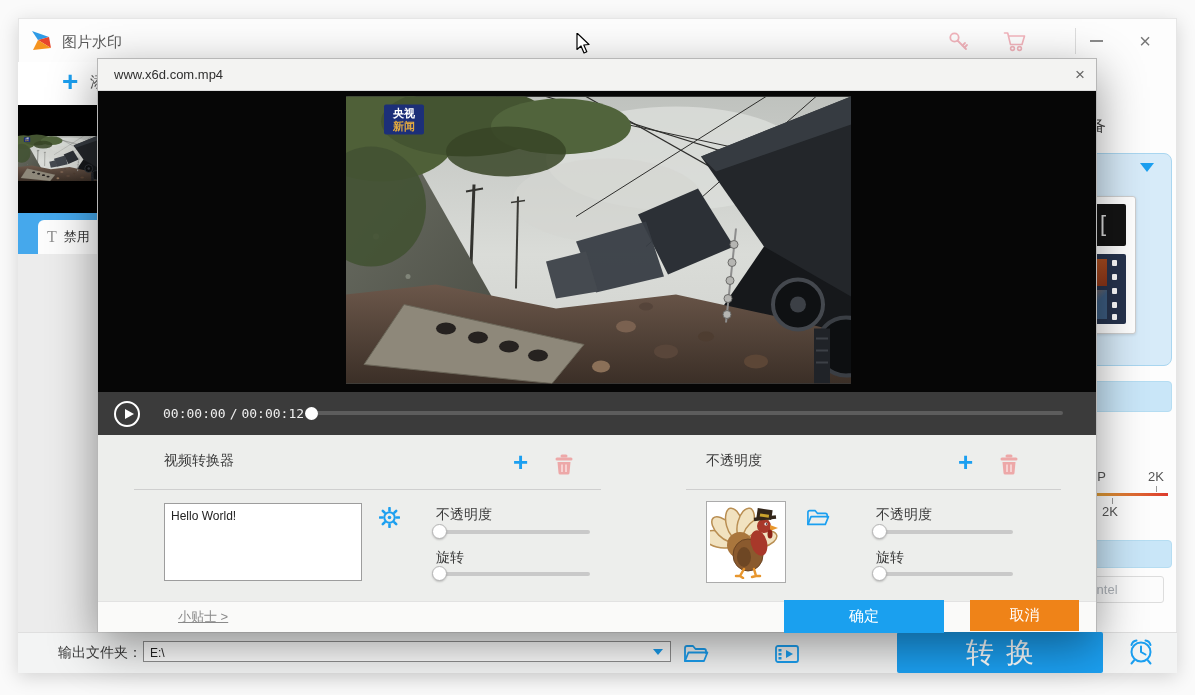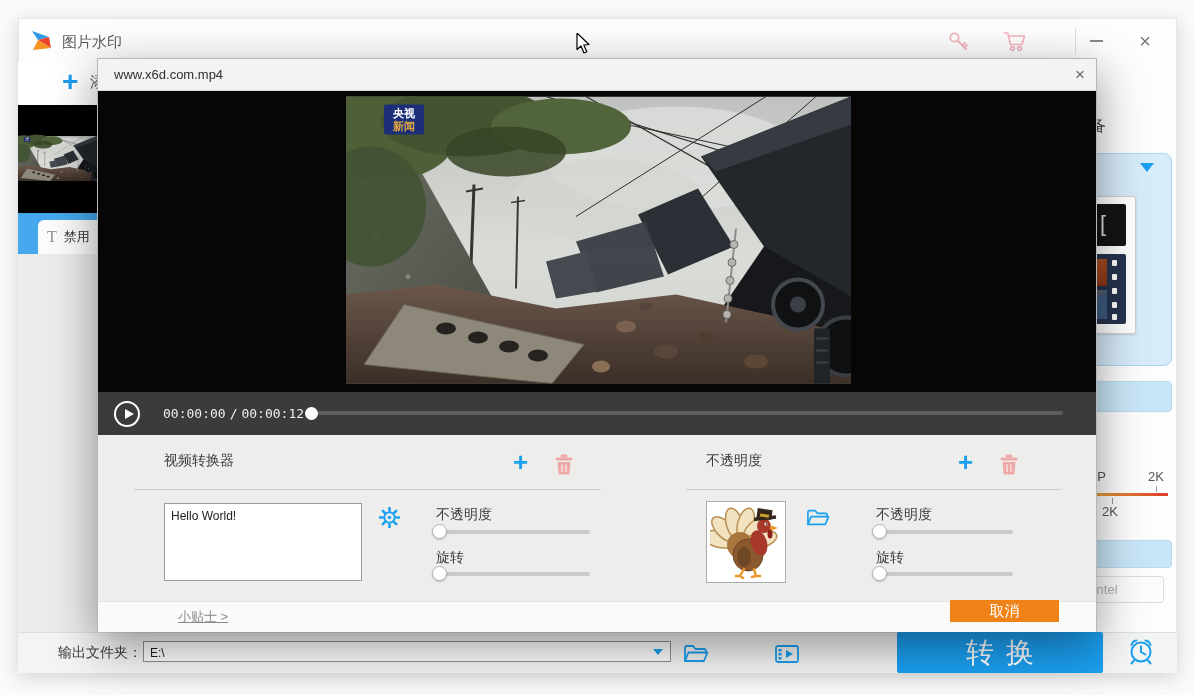--- a/index.html
+++ b/index.html
@@ -397,18 +397,19 @@
   </svg>
   <div class="abs ctl-label" style="left:778px;top:447px">不透明度</div>
   <div class="abs slider-track" style="left:780px;top:471px;width:135px"></div>
   <div class="abs slider-thumb" style="left:774px;top:465px"></div>
   <div class="abs ctl-label" style="left:778px;top:490px">旋转</div>
   <div class="abs slider-track" style="left:780px;top:513px;width:135px"></div>
   <div class="abs slider-thumb" style="left:774px;top:507px"></div>
 
   <div class="abs dlg-footer"></div>
   <a class="abs tips" style="left:80px;top:549px">小贴士 &gt;</a>
-  <div class="abs btn btn-cancel" style="left:852px;top:541px;width:109px;height:22px">取消</div>
+  <div class="abs btn btn-ok" style="left:686px;top:541px;width:160px;height:33px">确定</div>
+  <div class="abs btn btn-cancel" style="left:872px;top:541px;width:109px;height:31px">取消</div>
 </div>
 
 <svg class="abs" style="left:576px;top:33px;z-index:99" width="18" height="22" viewBox="0 0 18 22">
   <polygon points="1,0 1,16.5 5,13 8,20 10.8,18.8 7.8,12 13,11.5" fill="#fff" stroke="#000" stroke-width="1.2" stroke-linejoin="round"></polygon>
 </svg>
 
 </body></html>

